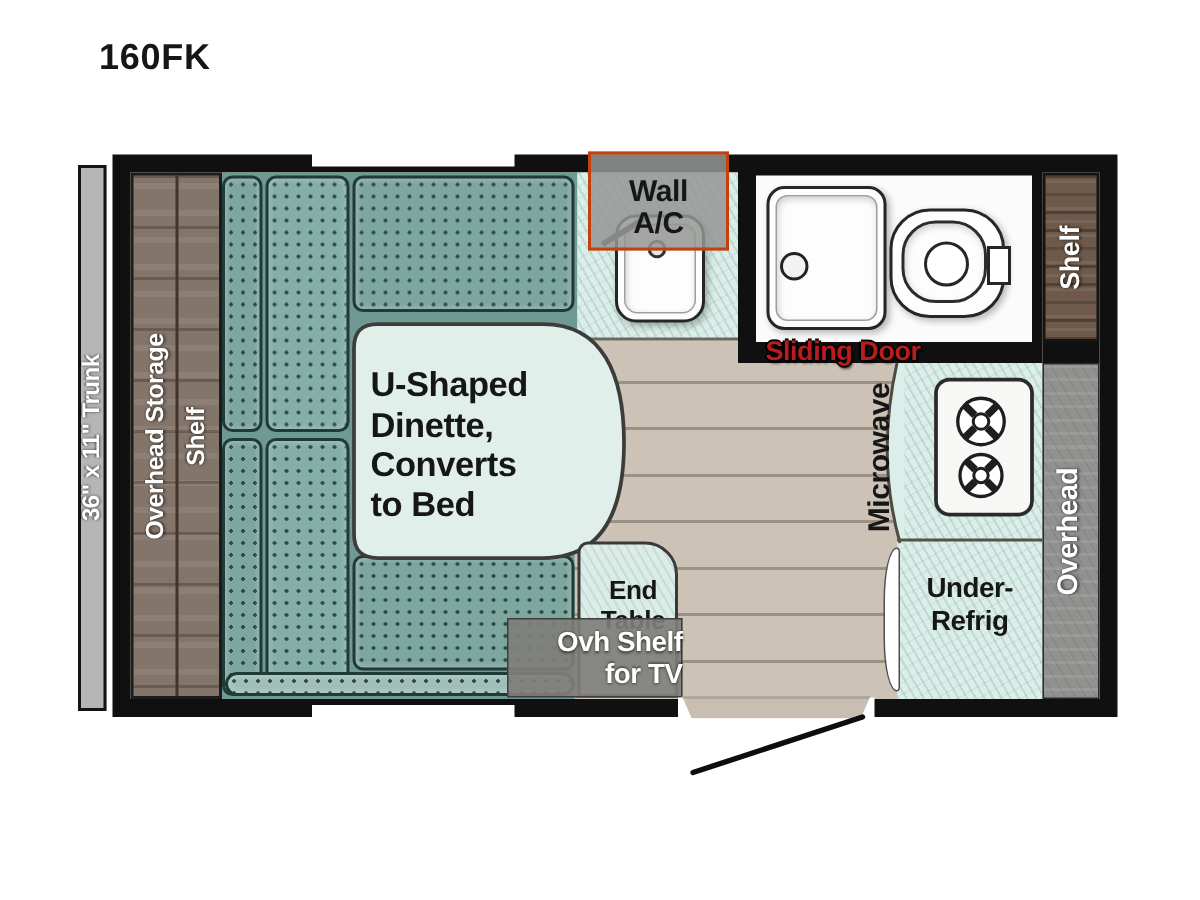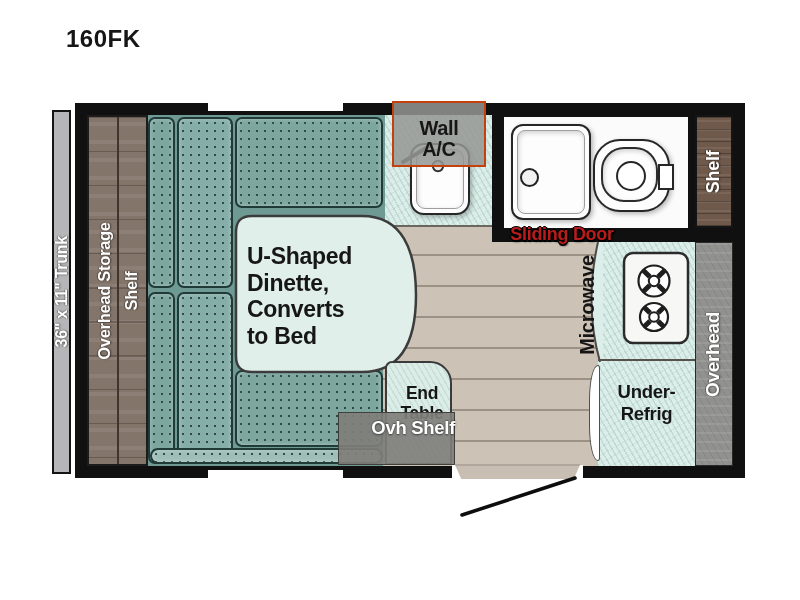--- a/index.html
+++ b/index.html
@@ -166,20 +166,21 @@
   <div class="abs" style="left:385px;top:361px;width:67px;height:104px;background:#dcede8;border:2px solid #3a3a3a;box-sizing:border-box;border-radius:7px 22px 0 0;
               background-image:repeating-linear-gradient(60deg, rgba(120,162,153,.2) 0 1.5px, transparent 1.5px 5px);"></div>
   <div class="abs lbl blk" style="left:385px;top:384px;width:74px;font-size:17.5px;line-height:19.5px;text-align:center;">
     <div>End</div>
     <div>Table</div>
   </div>
 
   <div class="abs" style="left:338px;top:412px;width:117px;height:53px;background:rgba(127,126,122,.92);border:1.5px solid #403f3c;box-sizing:border-box;"></div>
   <div class="abs lbl wtxt" style="left:338px;top:417px;width:117px;font-size:18.5px;line-height:21px;text-align:right;">
     <div>Ovh Shelf</div>
+    <div>for TV</div>
   </div>
 
   <div class="abs" style="left:208px;top:100px;width:135px;height:11px;background:#ffffff;"></div>
   <div class="abs" style="left:208px;top:470px;width:135px;height:10px;background:#ffffff;"></div>
 
   <div class="abs" style="left:452px;top:465px;width:131px;height:15px;background:#ffffff;"></div>
   <div class="abs" style="left:452px;top:464px;width:131px;height:15px;background:#c8bfb2;clip-path:polygon(2% 0,98% 0,93% 100%,7% 100%);box-shadow:inset 0 2px 0 rgba(0,0,0,.12);"></div>
   <svg class="abs" style="left:455px;top:470px;" width="130" height="52" viewBox="0 0 130 52">
     <line x1="120" y1="8" x2="7" y2="45" stroke="#0d0d0d" stroke-width="3.6" stroke-linecap="round"></line>
   </svg>

